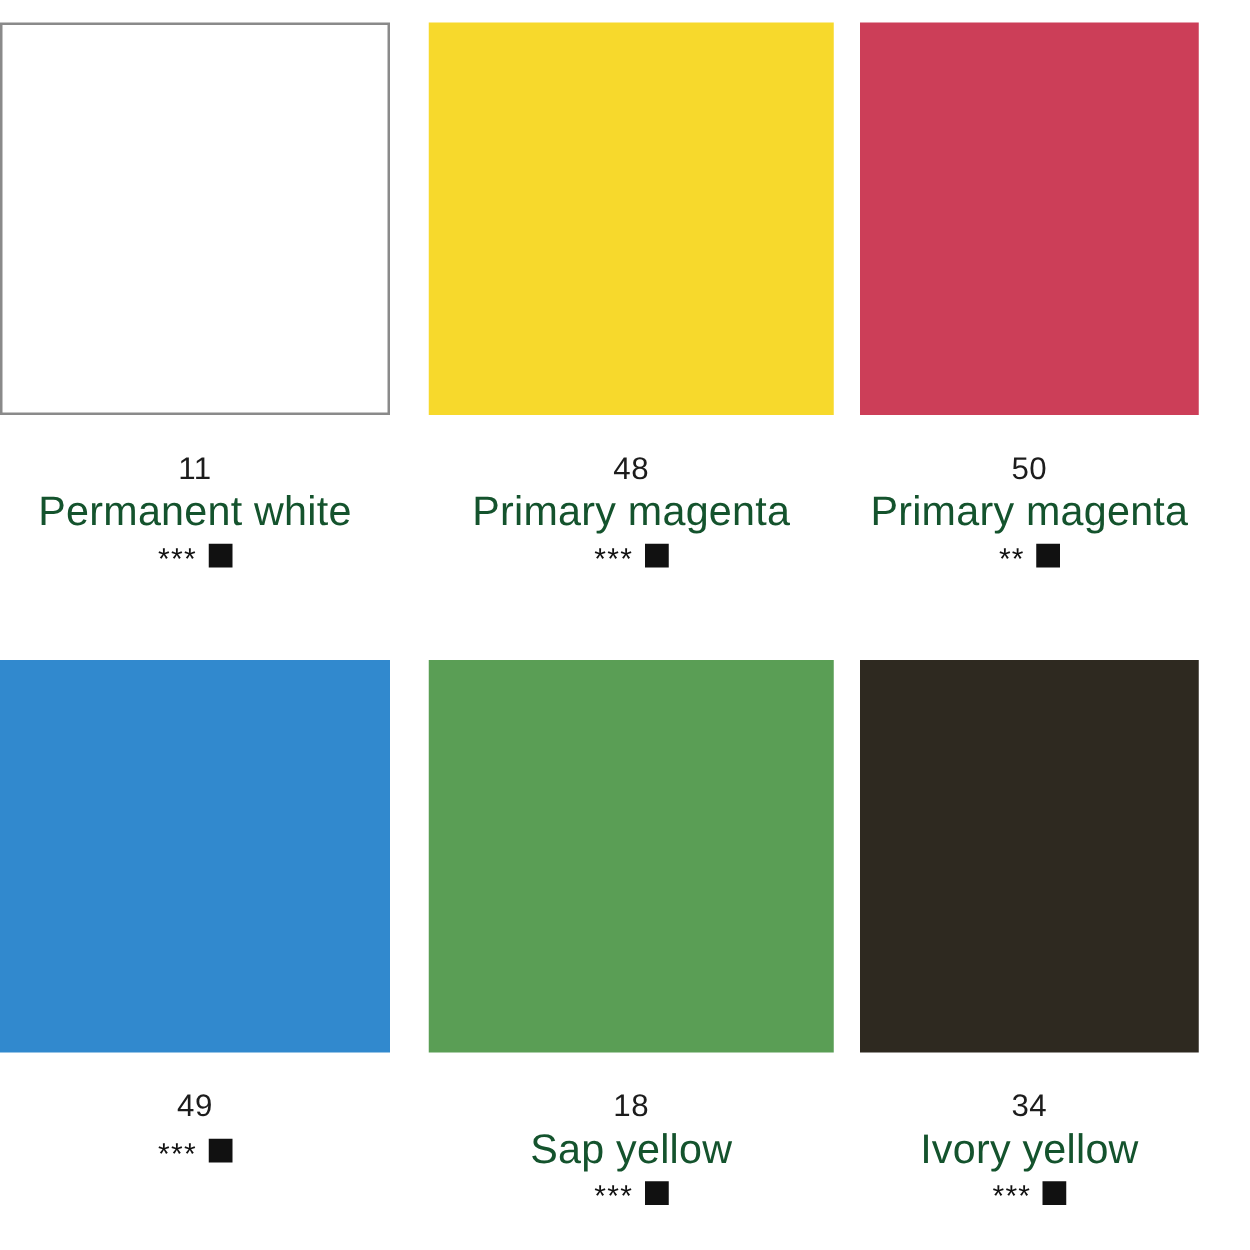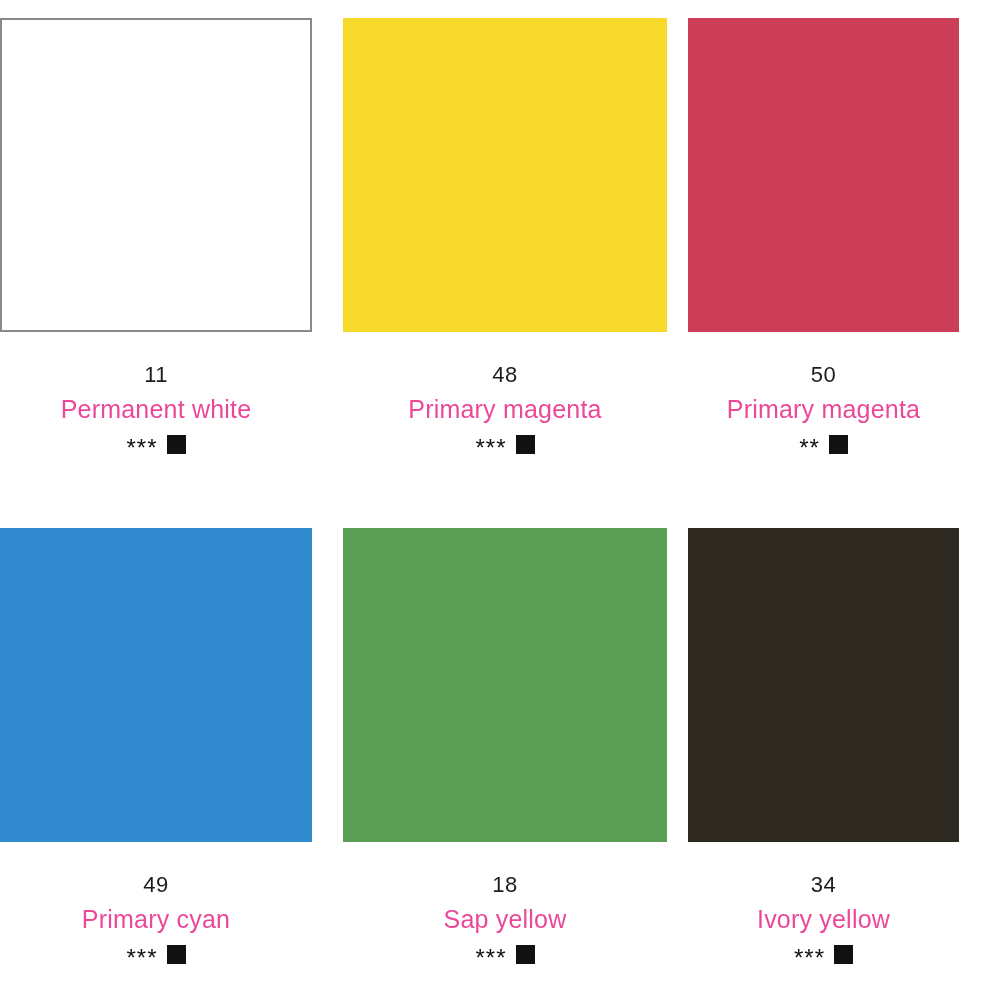--- a/index.html
+++ b/index.html
@@ -39,32 +39,32 @@
     border: 2px solid #8a8a8a;
   }
   .swatch-caption {
     width: 100%;
     text-align: center;
     padding-top: 26px;
     box-sizing: border-box;
   }
   .swatch-code {
     display: block;
-    font-size: 22px;
+    font-size: 25px;
     line-height: 34px;
     letter-spacing: 0.4px;
     color: #1c1c1c;
     font-weight: 400;
   }
   .swatch-name {
     display: block;
-    font-size: 25px;
+    font-size: 33px;
     line-height: 34px;
     letter-spacing: 0.2px;
-    color: #ec4899;
+    color: #14532d;
     font-weight: 400;
     white-space: nowrap;
   }
   .swatch-rating-row {
     display: flex;
     align-items: center;
     justify-content: center;
     gap: 9px;
     margin-top: 6px;
     height: 24px;
@@ -129,21 +129,20 @@
           <div class="swatch-rating-row">
             <span class="rating-stars">**</span>
             <span class="rating-square"></span>
           </div>
         </div>
       </div>
       <div class="swatch-cell col-0 row-1">
         <div class="swatch-chip" style="background: rgb(49, 137, 206);"></div>
         <div class="swatch-caption">
           <span class="swatch-code">49</span>
-          <span class="swatch-name">Primary cyan</span>
           <div class="swatch-rating-row">
             <span class="rating-stars">***</span>
             <span class="rating-square"></span>
           </div>
         </div>
       </div>
       <div class="swatch-cell col-1 row-1">
         <div class="swatch-chip" style="background: rgb(90, 158, 85);"></div>
         <div class="swatch-caption">
           <span class="swatch-code">18</span>

